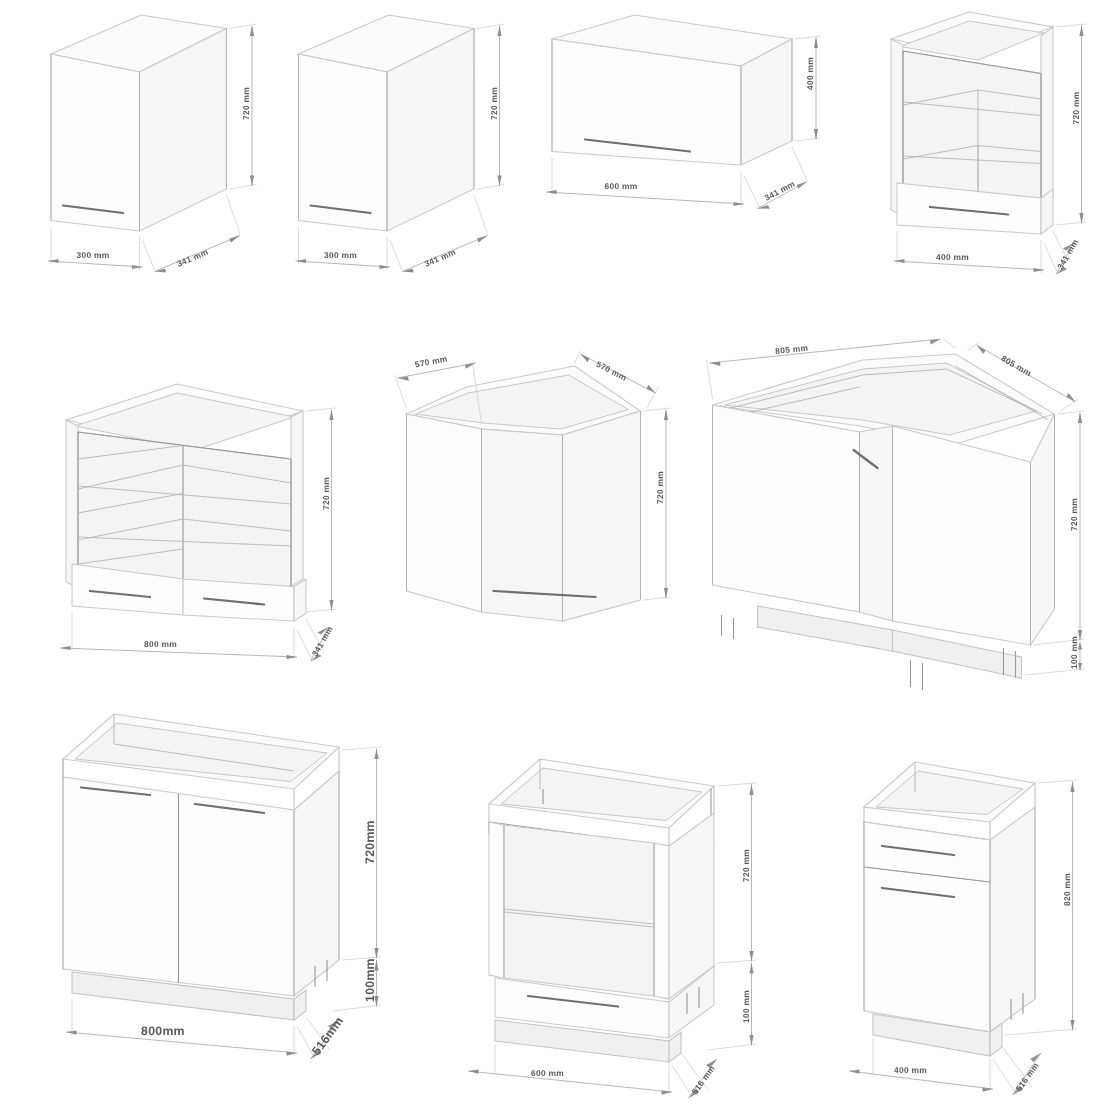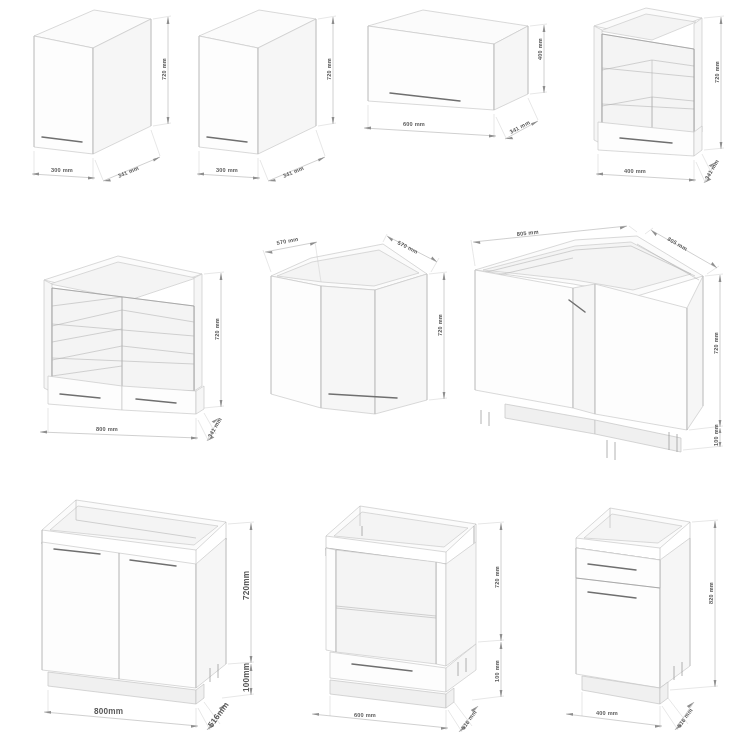--- a/index.html
+++ b/index.html
@@ -269,21 +269,21 @@
       <text class="dim-text" x="263" y="136" transform="rotate(-90 263 136)">720 mm</text>
 
       <path class="ext" d="M228,232 L268,228"></path>
       <path class="dimline" d="M265,210 L265,229"></path>
       <polygon class="arw" points="265,210 263.6,215 266.4,215"></polygon>
       <polygon class="arw" points="265,229 263.6,224 266.4,224"></polygon>
       <text class="dim-text" x="263" y="228" transform="rotate(-90 263 228)">100 mm</text>
     </svg>
   </div>
 
-  <div class="cell" style="left:14px;top:492px;">
+  <div class="cell" style="left:14px;top:468px;">
     <svg width="250" height="244" viewBox="0 0 250 244">
 
       <polygon class="top" points="28,38 62,8 212,30 182,58"></polygon>
       <polygon class="inner" points="36,38 64,14 204,34 180,53"></polygon>
       <path class="ln-d" d="M62,8 L62,28 M212,30 L212,48 M28,38 L28,52 M182,58 L182,72"></path>
       <path class="ln-d" d="M28,38 L28,52 M62,28 L182,46"></path>
 
       <polygon class="face" points="28,50 182,72 182,196 28,178"></polygon>
       <polygon class="face2" points="182,72 212,46 212,172 182,196"></polygon>
       <path class="ln-dk" d="M105,61 L105,187"></path>

